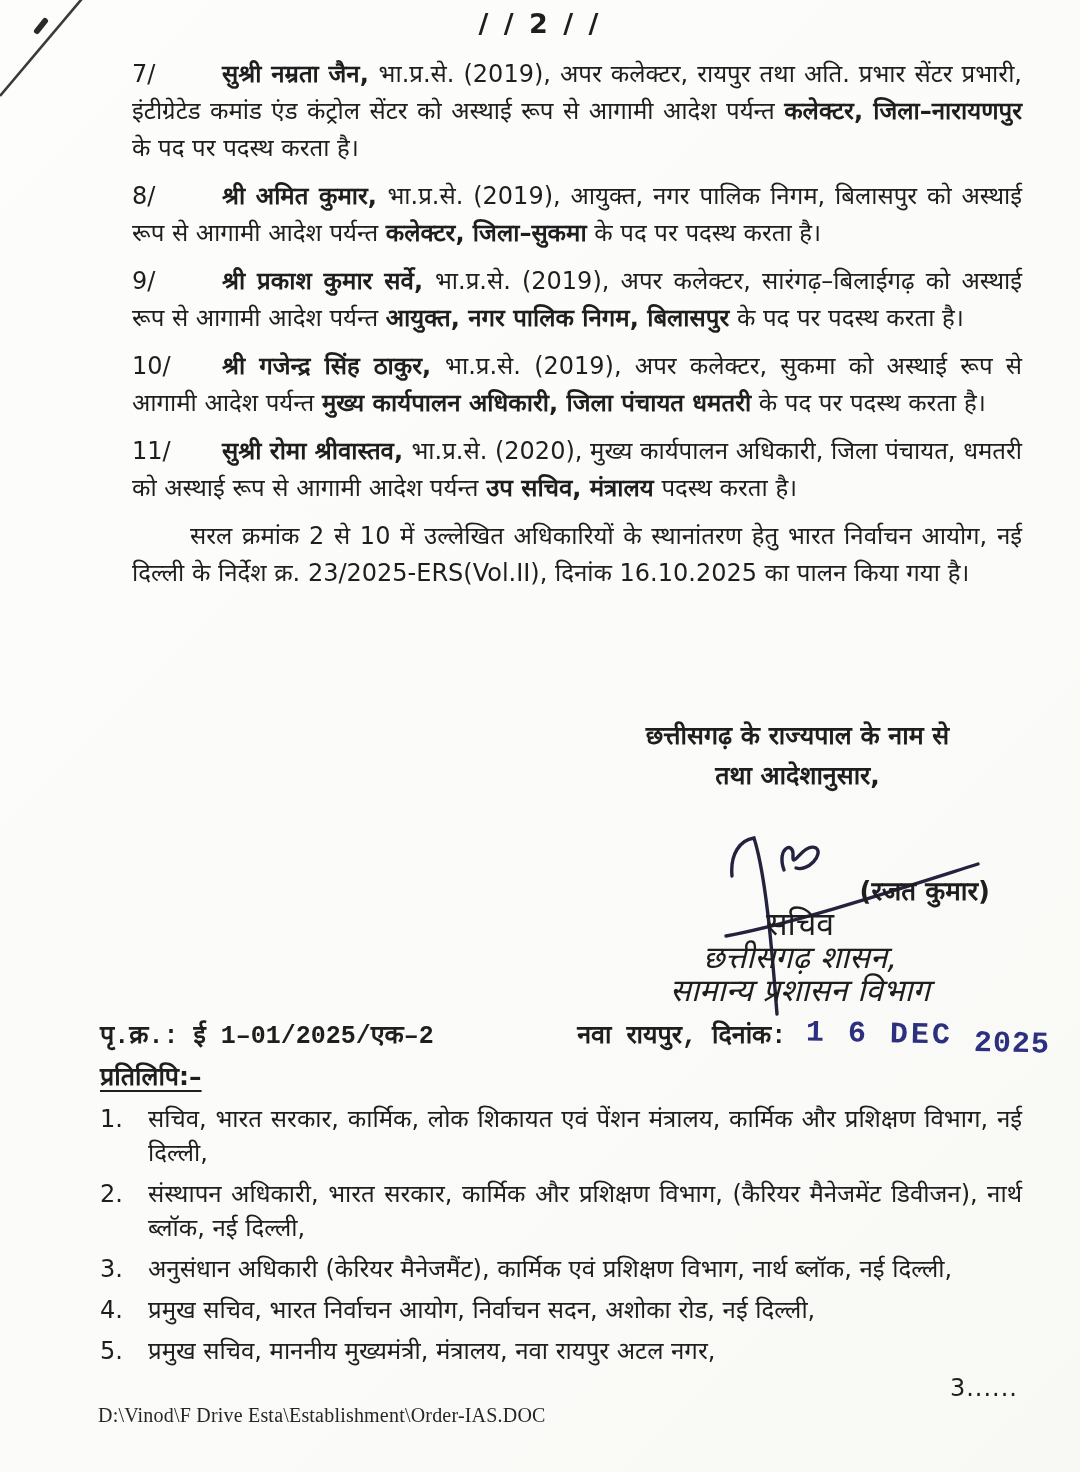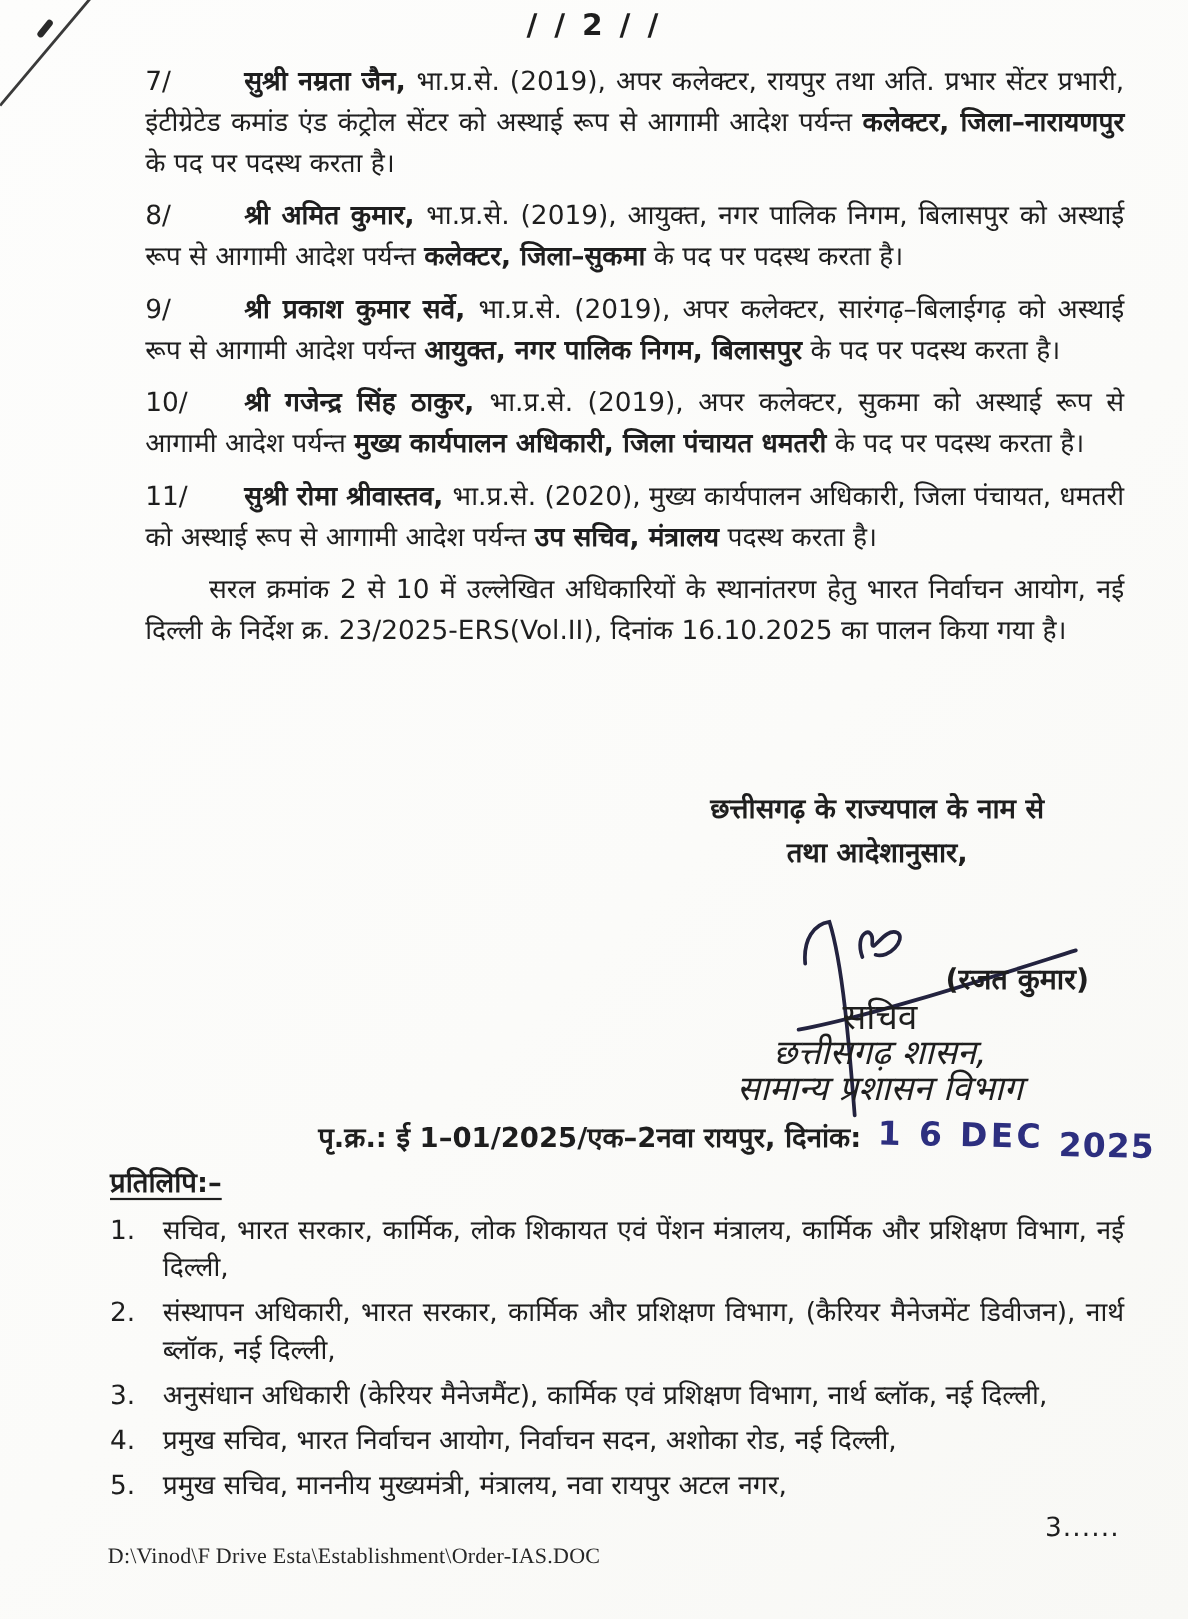--- a/index.html
+++ b/index.html
@@ -53,21 +53,21 @@
   }
   .sig-name{font-size:26px;font-weight:700;line-height:34px;text-align:right;}
   .sig-desig{font-size:32px;line-height:33px;}
   .sig-org{font-size:31px;line-height:33px;font-style:italic;}
 
   
   .bottom-flow{
     position:absolute;top:1016px;left:100px;right:58px;
   }
   .ref-row{
-    display:flex;justify-content:flex-end;align-items:flex-start;
+    display:flex;justify-content:space-between;align-items:flex-start;font-family:Liberation Mono, monospace;
   }
   .ref-no{font-size:25px;font-weight:800;white-space:nowrap;}
   .place-date{white-space:nowrap;margin-right:-28px;}
   .place-date-label{font-size:25px;font-weight:800;}
   .stamp{
     display:inline-block;
     color:#2d2f7f;
     font-weight:800;
     font-size:30px;
     letter-spacing:3px;

